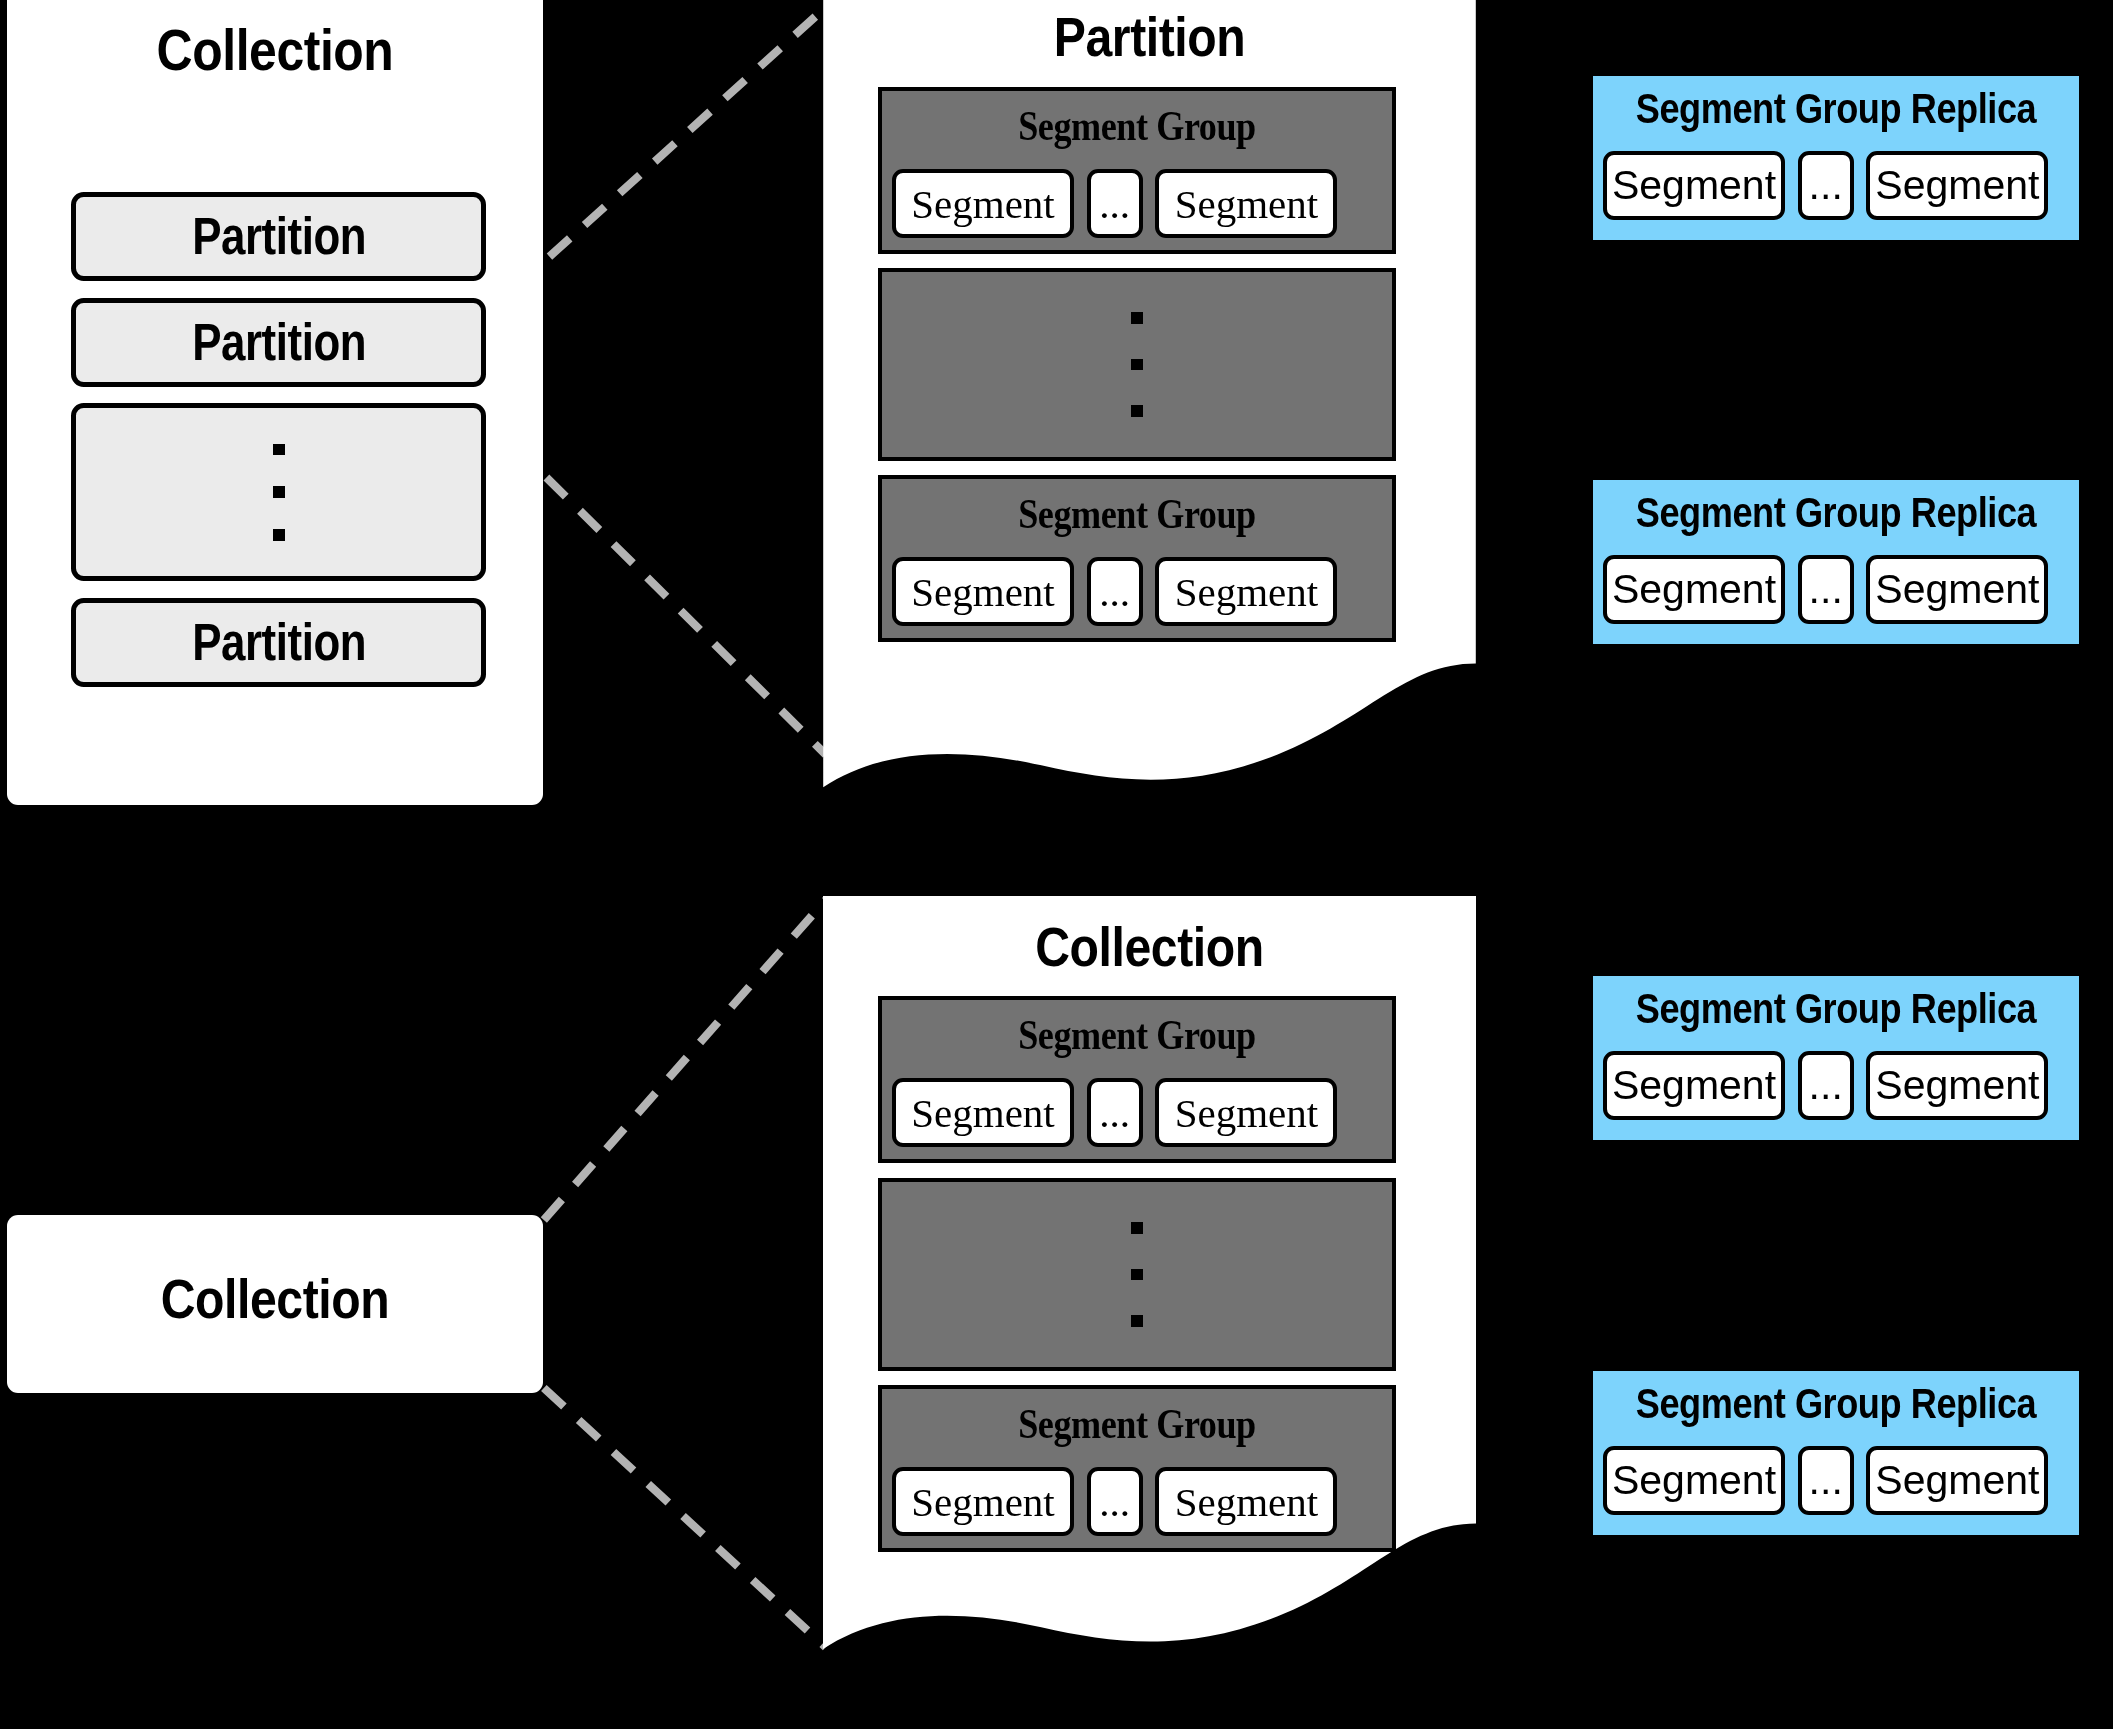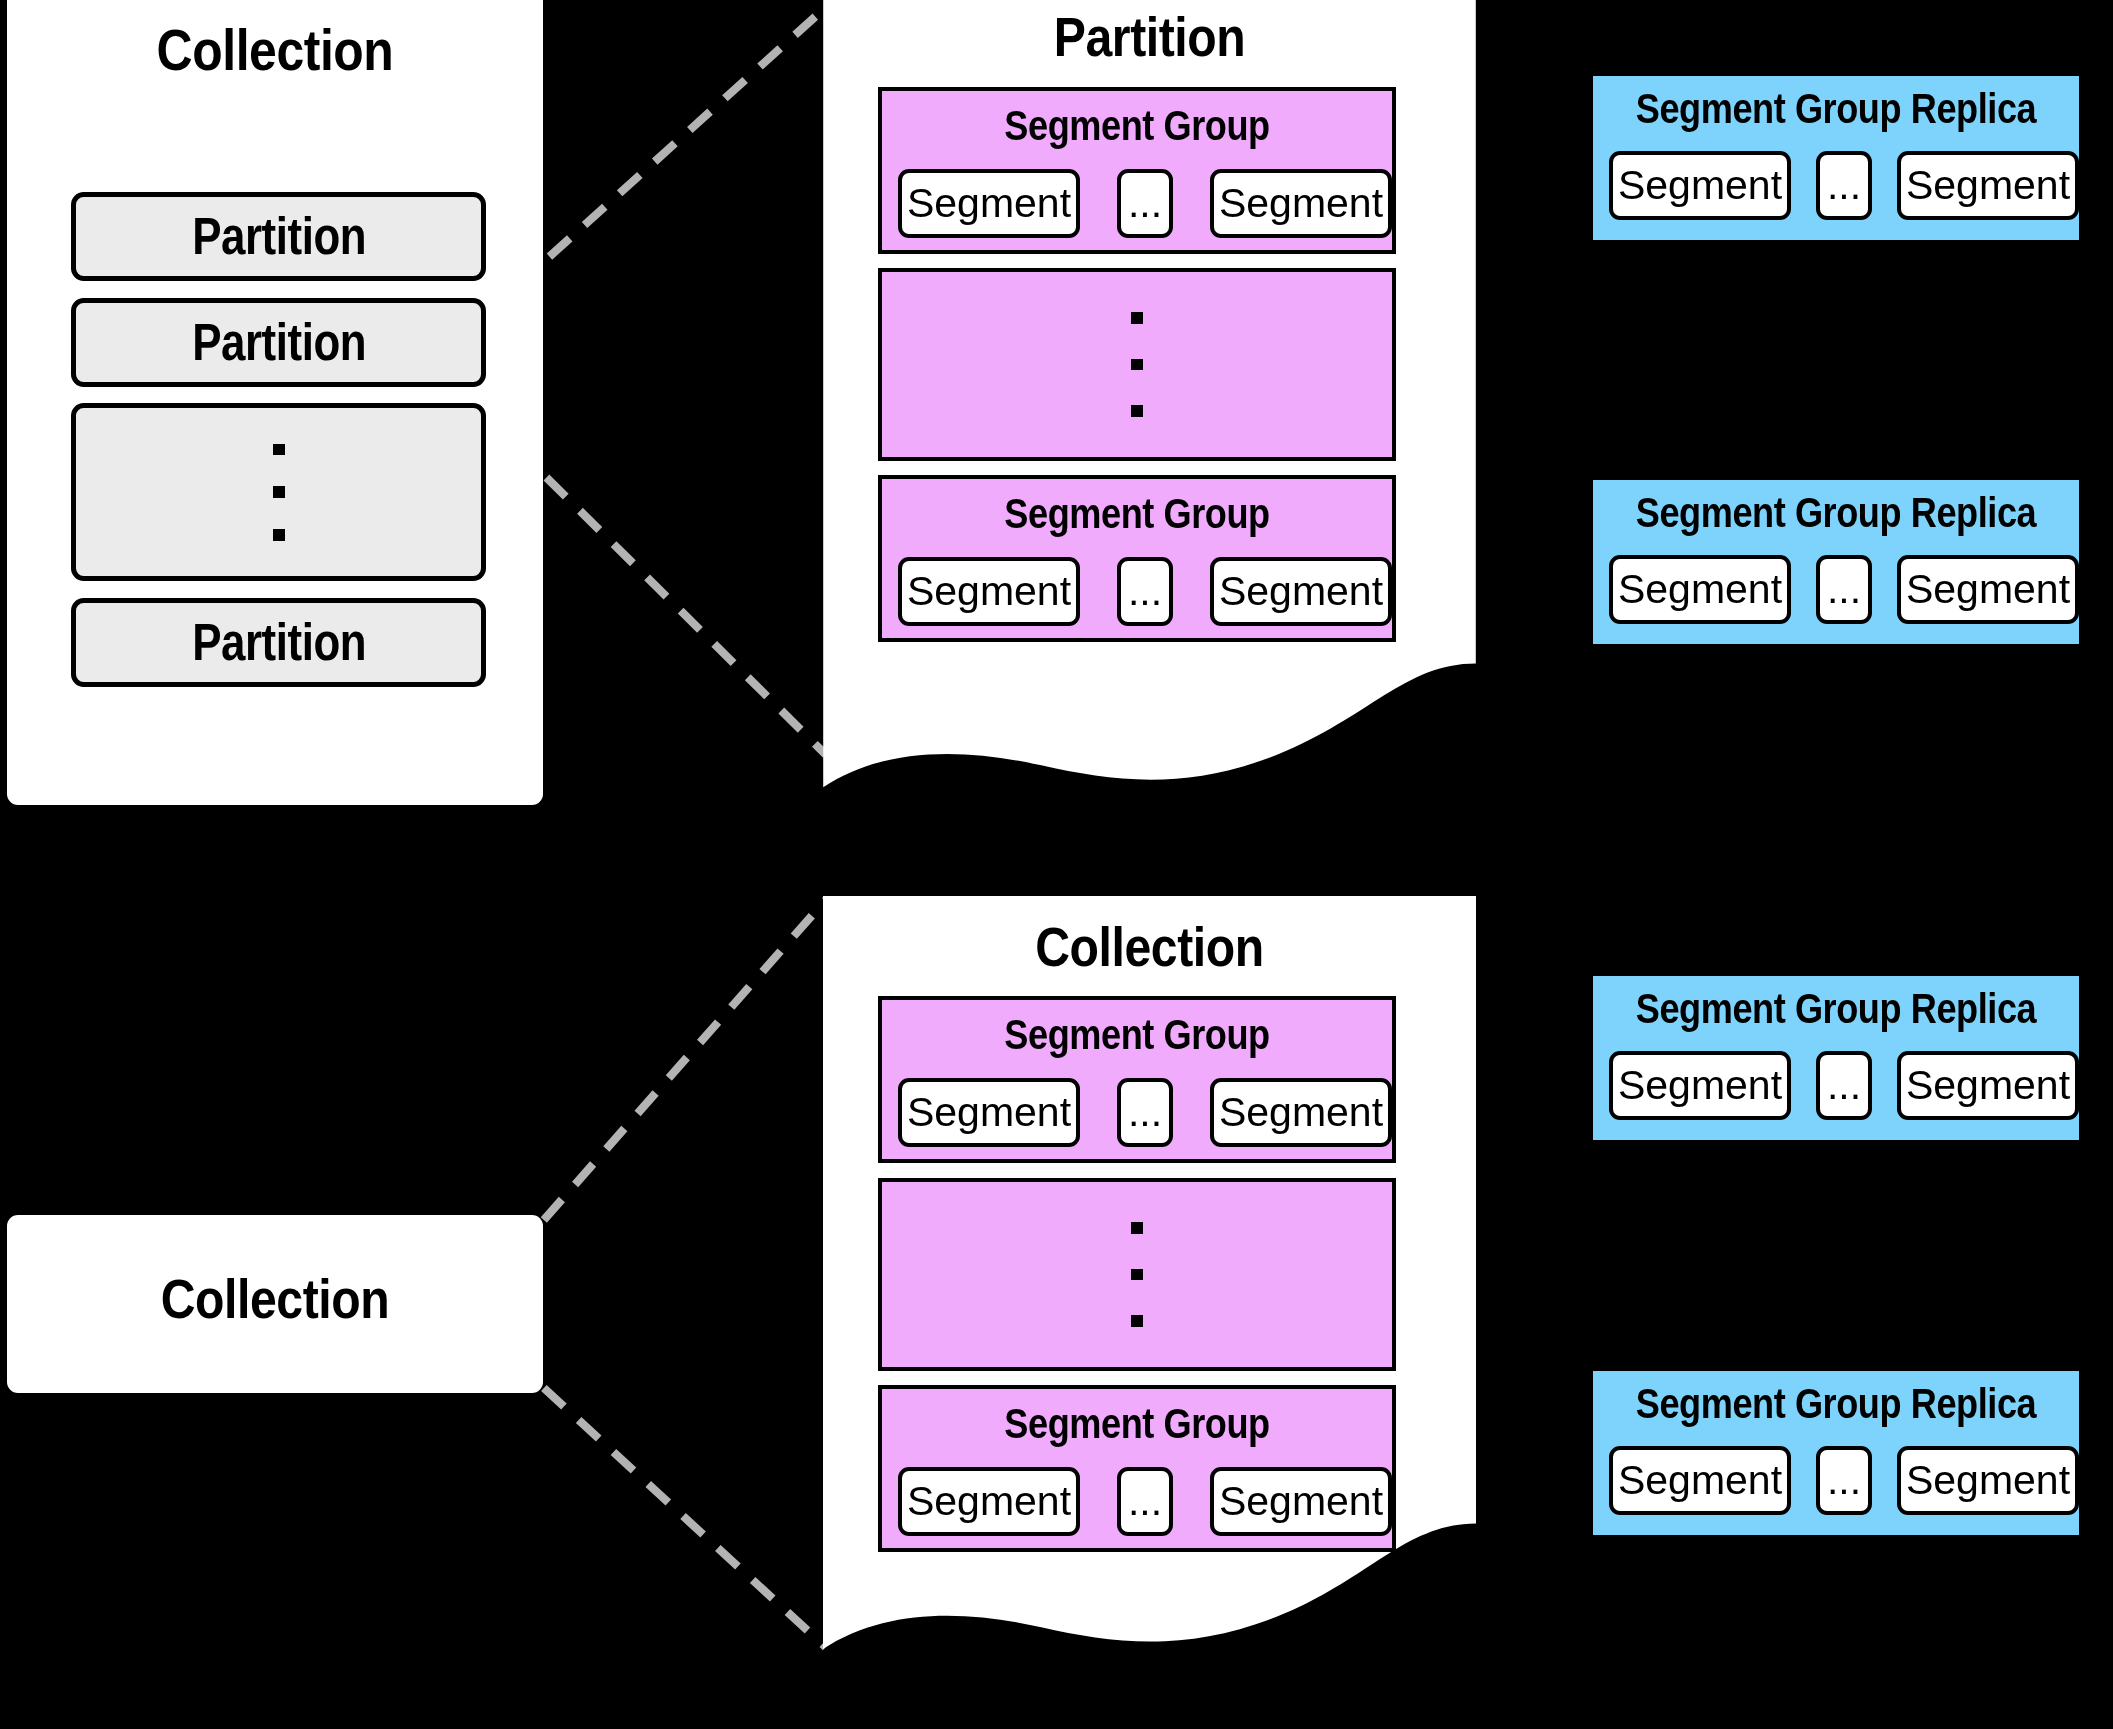--- a/index.html
+++ b/index.html
@@ -37,30 +37,30 @@
   
   .vdots{
     position:absolute;left:0;right:0;top:0;bottom:0;
     display:flex;flex-direction:column;align-items:center;justify-content:center;
   }
   .vdots span{display:block;background:#000;}
 
   
   .seggroup{
     position:absolute;box-sizing:border-box;
-    background:#f0abfc;border:4.5px solid #000;
+    background:#737373;border:4.5px solid #000;font-family:Liberation Serif, serif;
   }
   .seggroup .sg-title{
     position:absolute;left:0;right:0;text-align:center;
     font-size:42px;font-weight:700;color:#000;letter-spacing:-0.5px;
     transform:scaleX(0.86);
   }
   .seg-row{
     position:absolute;display:flex;align-items:center;
-    left:16px;right:0;justify-content:space-between;
+    left:10px;right:0;justify-content:flex-start;
   }
   .segbox{
     box-sizing:border-box;background:#fff;border:4.5px solid #000;border-radius:11px;
     display:flex;align-items:center;justify-content:center;
     font-size:41px;color:#000;font-weight:400;
     transform:scaleX(1);
   }
   .segbox.wide{width:182px;height:69px;}
   .segbox.narrow{width:56px;height:69px;}
   .seg-gap{width:12.7px;}

